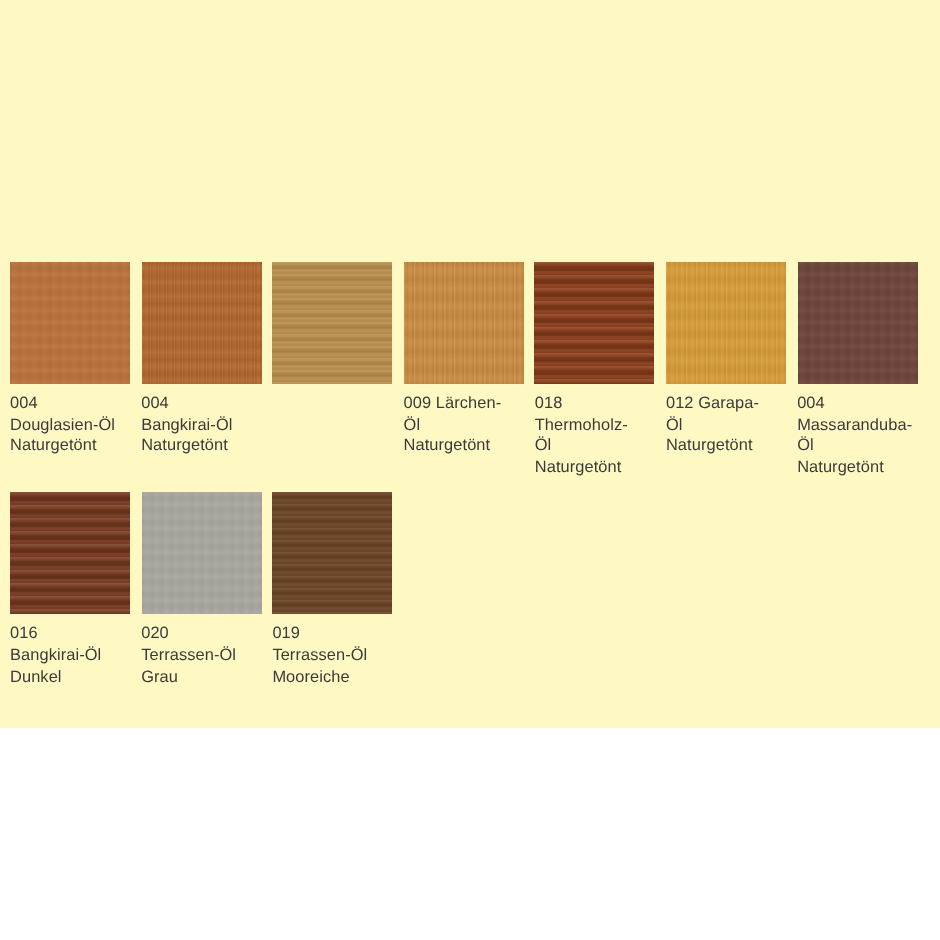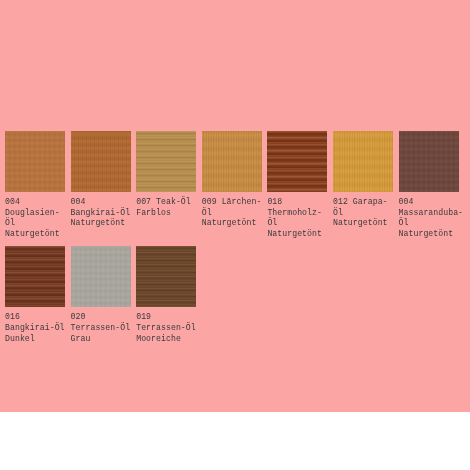--- a/index.html
+++ b/index.html
@@ -14,23 +14,22 @@
     font-family: "Liberation Sans", sans-serif;
     color: #2b2b2b;
     overflow: hidden;
   }
 
   #swatch-chart {
     position: absolute;
     left: 0;
     top: 0;
     width: 470px;
-    height: 412px;
-    background: #fca5a5;
-    font-family: Liberation Mono, monospace;
+    height: 364px;
+    background: #fef9c3;
   }
 
   .swatch-grid {
     position: absolute;
     left: 5px;
     top: 131px;
     width: 462px;
   }
 
   .swatch-row {
@@ -163,22 +162,20 @@
 Naturgetönt</div>
         </div>
         <div class="swatch-cell">
           <div class="swatch-chip grain-v" style="background-color: rgb(179, 102, 42);"></div>
           <div class="swatch-label">004
 Bangkirai-Öl
 Naturgetönt</div>
         </div>
         <div class="swatch-cell">
           <div class="swatch-chip grain-h" style="background-color: rgb(185, 143, 78);"></div>
-          <div class="swatch-label">007 Teak-Öl
-Farblos</div>
         </div>
         <div class="swatch-cell">
           <div class="swatch-chip grain-fine" style="background-color: rgb(201, 138, 62);"></div>
           <div class="swatch-label">009 Lärchen-
 Öl
 Naturgetönt</div>
         </div>
         <div class="swatch-cell">
           <div class="swatch-chip grain-strong" style="background-color: rgb(140, 63, 28);"></div>
           <div class="swatch-label">018

